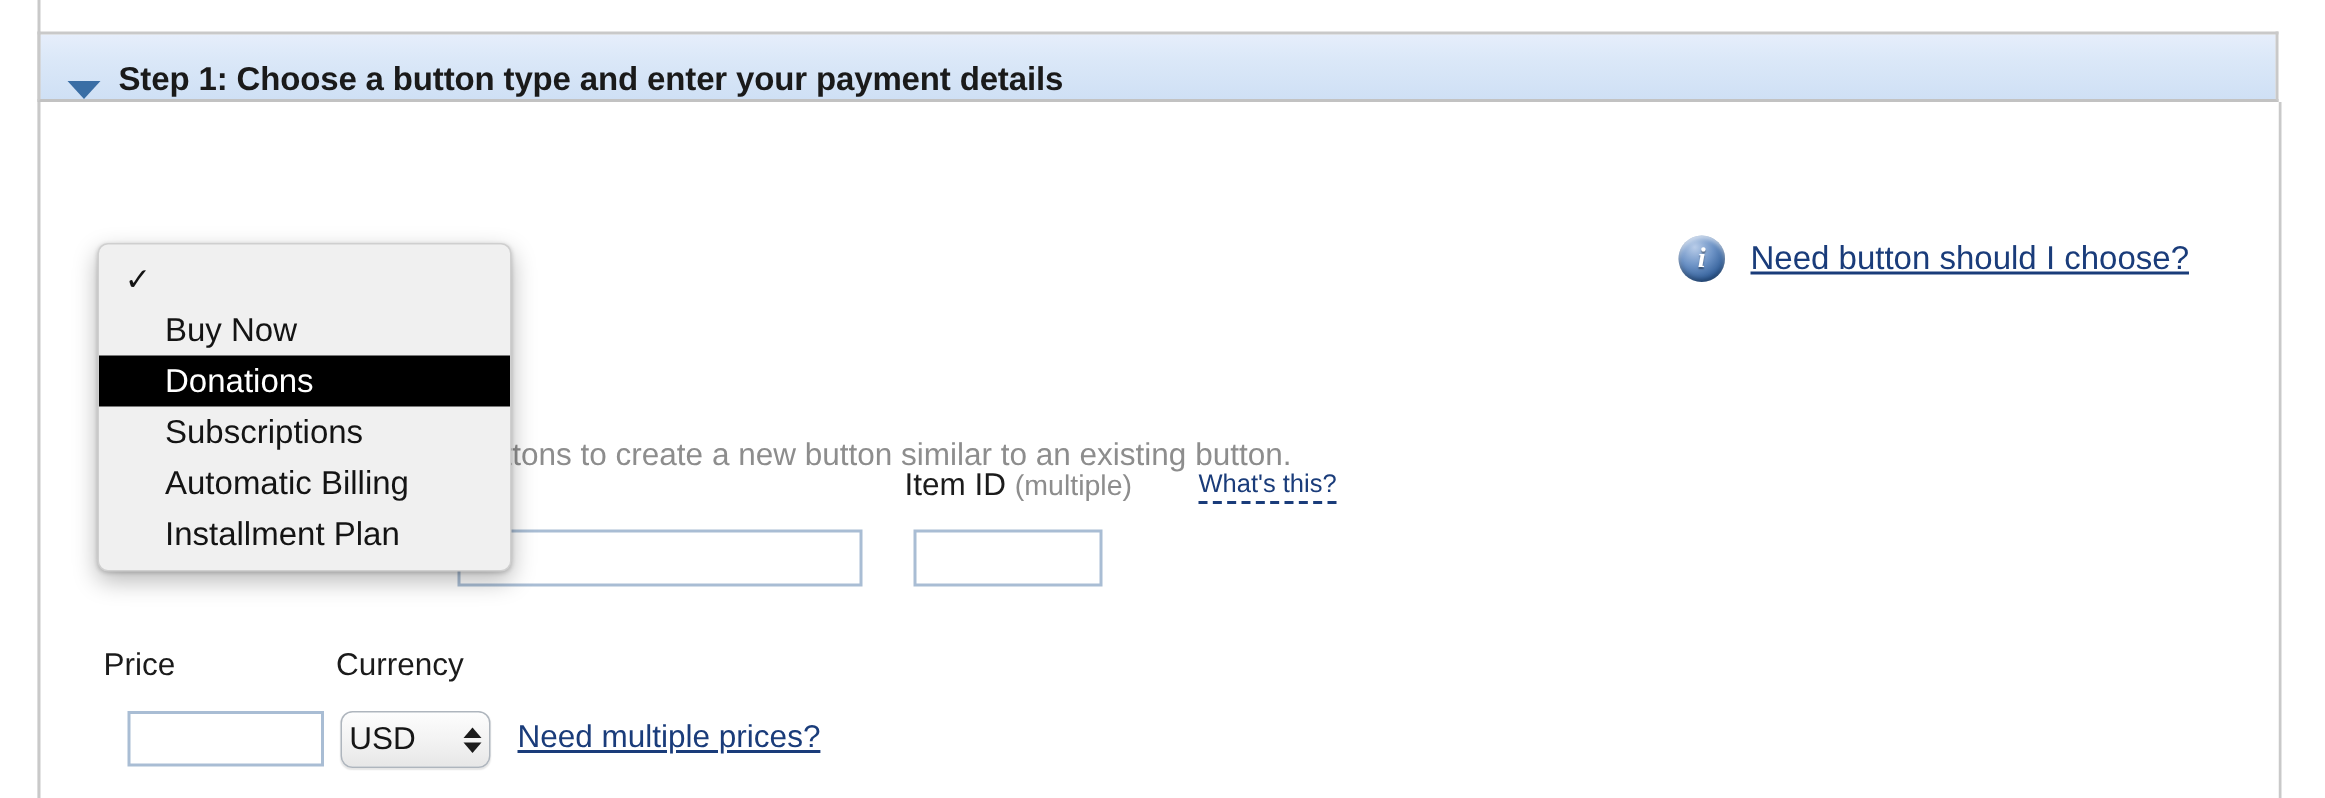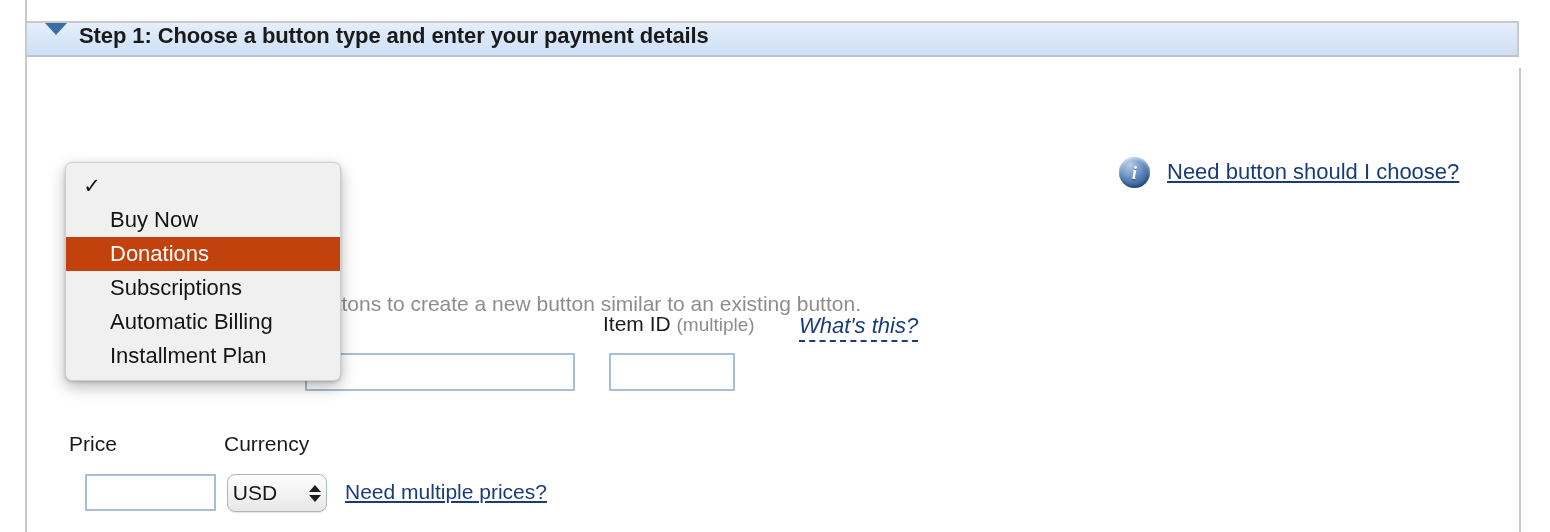--- a/index.html
+++ b/index.html
@@ -41,27 +41,27 @@
     left: 25px;
     top: 21px;
     width: 1496px;
     height: 511px;
   }
   #step-header {
     position: absolute;
     left: 0;
     top: 0;
     width: 1494px;
-    height: 36px;
+    height: 47px;
     box-sizing: border-box;
     border: 2px solid #c9c9c9;
     border-bottom: 2px solid #c2c2c2;
     background: linear-gradient(to bottom, #e6eefb 0%, #dbe8f8 38%, #cfe0f5 100%);
     display: flex;
-    align-items: flex-start;
+    align-items: flex-end;
   }
   #disclosure-triangle {
     margin-left: 18px;
     margin-right: 12px;
     width: 0;
     height: 0;
     border-left: 11px solid transparent;
     border-right: 11px solid transparent;
     border-top: 12px solid #3a6ea5;
     cursor: pointer;
@@ -107,27 +107,26 @@
   
   a.link {
     color: #1a3c7a;
     text-decoration: underline;
     font-size: 21px;
     white-space: nowrap;
     cursor: pointer;
   }
   a.link-dashed {
     color: #1a3c7a;
-    font-size: 22px;
+    font-size: 17px;
     white-space: nowrap;
     text-decoration: none;
     border-bottom: 2px dashed #1a3c7a;
     padding-bottom: 1px;
     cursor: pointer;
-    font-style: italic;
   }
 
   
   .text-input {
     position: absolute;
     box-sizing: border-box;
     border: 2px solid #a9bdd4;
     background: #ffffff;
     font-family: "Liberation Sans", sans-serif;
     font-size: 19px;
@@ -206,21 +205,21 @@
     cursor: default;
   }
   .menu-item .check-slot {
     width: 36px;
     flex: 0 0 36px;
     font-size: 21px;
     text-align: center;
     color: #141414;
   }
   .menu-item.selected {
-    background: #c2410c;
+    background: #000000;
     color: #ffffff;
   }
   .menu-item.selected .check-slot { color: #ffffff; }
 
   
   #info-icon {
     position: absolute;
     left: 1119px;
     top: 136px;
     width: 31px;

